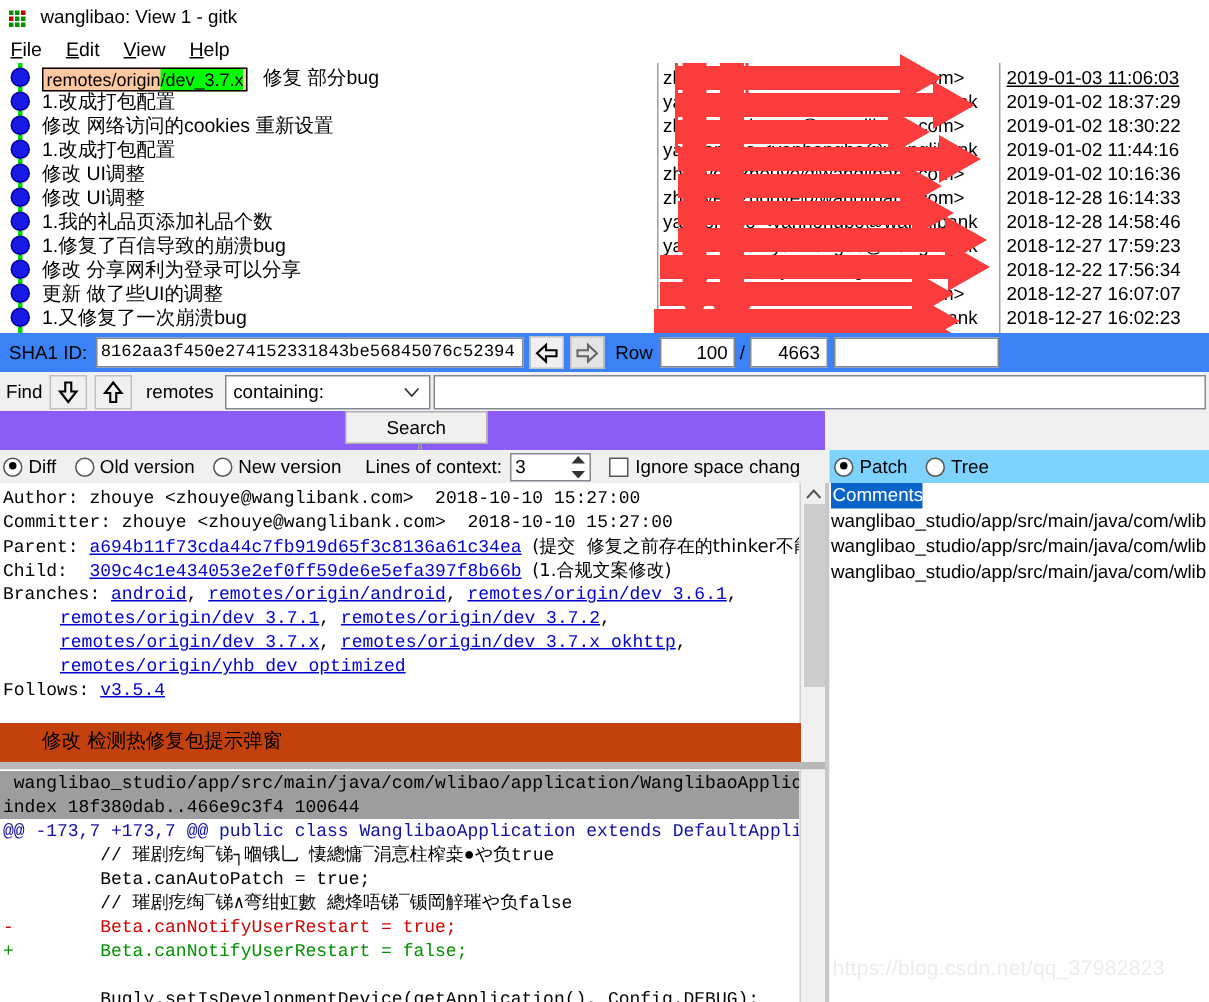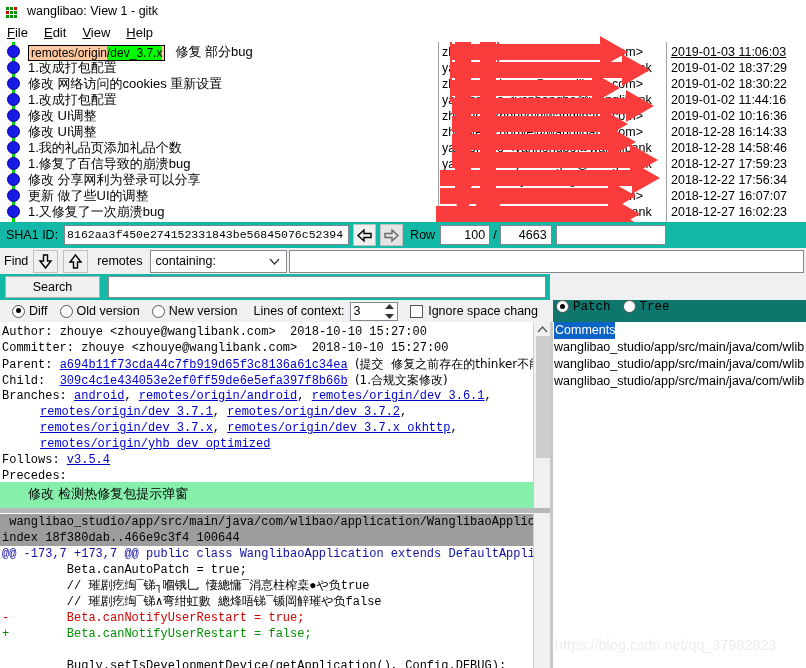--- a/index.html
+++ b/index.html
@@ -77,21 +77,21 @@
     font-family: "Liberation Sans", sans-serif;
   }
   .col-sep { position: absolute; top: 0; width: 1px; height: 180px; background: #a0a0a0; }
 
   
   .arrows { position: absolute; left: 0; top: 0; width: 806px; height: 668px; pointer-events: none; }
 
   
   .sha-bar {
     position: absolute; left: 0; top: 222px; width: 806px; height: 26px;
-    background: #14b8a6; display: flex; align-items: center; padding-left: 6px;
+    background: #3b82f6; display: flex; align-items: center; padding-left: 6px;
   }
   .lbl { font-size: 12.5px; color: #000; font-family: "Liberation Sans", sans-serif; }
   .sha-input {
     margin-left: 6px; width: 285px; height: 20px; background: #ffffff;
     border: 1px solid #828790; font-family: "Liberation Mono", monospace;
     font-size: 11.5px; line-height: 18px; padding: 0 2px; color: #000;
     white-space: nowrap; overflow: hidden;
   }
   .navbtn {
     width: 23px; height: 22px; margin-left: 4px; background: #f0f0f0;
@@ -120,57 +120,57 @@
   }
   .combo .chev { position: absolute; right: 6px; top: 7px; }
   .find-entry {
     margin-left: 2px; flex: 1; height: 23px; background: #ffffff;
     border: 1px solid #828790; margin-right: 2px;
   }
 
   
   .search-row {
     position: absolute; left: 0; top: 274px; width: 550px; height: 26px;
-    background: #14b8a6; display: flex; align-items: center; padding-left: 5px;
+    background: #8b5cf6; display: flex; align-items: center; padding-left: 5px; flex-direction: column;
   }
   .btn {
     height: 22px; background: #f0f0f0; border: 1px solid #b0b0b0;
     font-size: 12.5px; color: #000; display: flex; align-items: center;
     justify-content: center; padding: 0 10px;
   }
   .search-entry {
     margin-left: 8px; flex: 1; height: 22px; background: #ffffff;
     border: 1px solid #828790; margin-right: 4px;
   }
 
   
   .opt-row {
     position: absolute; left: 0; top: 300px; width: 550px; height: 22px;
-    background: #f0f0f0; display: flex; align-items: center; padding-left: 12px;
+    background: #f0f0f0; display: flex; align-items: center; padding-left: 2px;
   }
   .radio { width: 13px; height: 13px; border-radius: 50%; border: 1.5px solid #555;
     background: #fff; position: relative; flex: 0 0 13px; }
   .radio.on::after { content: ""; position: absolute; left: 2.5px; top: 2.5px;
     width: 5px; height: 5px; border-radius: 50%; background: #000; }
   .opt-label { font-size: 12.5px; color: #000; margin-left: 4px; margin-right: 12px;
     white-space: nowrap; }
   .spin {
     width: 54px; height: 19px; background: #fff; border: 1px solid #828790;
     display: flex; align-items: center; position: relative; margin-left: 5px;
   }
   .spin span { font-size: 12.5px; padding-left: 3px; }
   .spin .arrows-box { position: absolute; right: 2px; top: 1px; width: 11px; height: 15px;
     display:flex; flex-direction: column; justify-content: space-between; }
   .checkbox { width: 13px; height: 13px; border: 1.5px solid #555; background: #fff;
     flex: 0 0 13px; margin-left: 12px; }
 
   
   .pt-row {
     position: absolute; left: 553px; top: 300px; width: 253px; height: 22px;
-    background: #0f766e; display: flex; align-items: flex-start; padding-left: 3px; font-family: Liberation Mono, monospace;
+    background: #7dd3fc; display: flex; align-items: center; padding-left: 3px;
   }
 
   
   .details {
     position: absolute; left: 0; top: 322px; width: 533px; height: 180px;
     background: #ffffff; overflow: hidden;
     font-family: "Liberation Mono", monospace; font-size: 12px; color: #000;
     padding: 2px 0 0 2px; line-height: 16px;
   }
   .details .ln { white-space: pre; height: 16px; }
@@ -182,21 +182,21 @@
     background: #f0f0f0; border-left: 1px solid #d0d0d0;
   }
   .details-scroll .sb-up { position: absolute; left: 0; top: 0; width: 17px; height: 14px;
     display: flex; align-items: center; justify-content: center; }
   .details-scroll .sb-thumb { position: absolute; left: 2px; top: 14px; width: 14px;
     height: 122px; background: #cdcdcd; }
 
   
   .msg-block {
     position: absolute; left: 0; top: 482px; width: 534px; height: 26px;
-    background: #86efac;
+    background: #c2410c;
   }
   .msg-text { position: absolute; left: 28px; top: 3px; font-size: 13px;
     font-family: "DejaVu Sans", sans-serif; color: #000; white-space: nowrap; }
 
   
   .sash-h { position: absolute; left: 0; top: 508px; width: 550px; height: 5px;
     background: #b8b8b8; }
 
   
   .diff {
@@ -427,21 +427,20 @@
   <div class="details">
     <div class="ln"><span>Author:</span> <span>zhouye &lt;zhouye@wanglibank.com&gt;</span>  <span>2018-10-10 15:27:00</span></div>
     <div class="ln"><span>Committer:</span> <span>zhouye &lt;zhouye@wanglibank.com&gt;</span>  <span>2018-10-10 15:27:00</span></div>
     <div class="ln"><span>Parent:</span> <span class="lnk">a694b11f73cda44c7fb919d65f3c8136a61c34ea</span> <span class="cjk">(提交  修复之前存在的thinker不能</span></div>
     <div class="ln"><span>Child:</span>  <span class="lnk">309c4c1e434053e2ef0ff59de6e5efa397f8b66b</span> <span class="cjk">(1.合规文案修改)</span></div>
     <div class="ln"><span>Branches:</span> <span class="lnk">android</span>, <span class="lnk">remotes/origin/android</span>, <span class="lnk">remotes/origin/dev_3.6.1</span>,</div>
     <div class="ln" style="padding-left:38px"><span class="lnk">remotes/origin/dev_3.7.1</span>, <span class="lnk">remotes/origin/dev_3.7.2</span>,</div>
     <div class="ln" style="padding-left:38px"><span class="lnk">remotes/origin/dev_3.7.x</span>, <span class="lnk">remotes/origin/dev_3.7.x_okhttp</span>,</div>
     <div class="ln" style="padding-left:38px"><span class="lnk">remotes/origin/yhb_dev_optimized</span></div>
     <div class="ln"><span>Follows:</span> <span class="lnk">v3.5.4</span></div>
-    <div class="ln"><span>Precedes:</span> <span></span></div>
   </div>
 
   <div class="details-scroll">
     <div class="sb-up">
       <svg width="11" height="7" viewBox="0 0 11 7">
           <polyline points="1,6 5.5,1 10,6" fill="none" stroke="#555" stroke-width="1.3"></polyline>
         </svg>
     </div>
     <div class="sb-thumb"></div>
   </div>
@@ -449,22 +448,22 @@
   <div class="msg-block">
     <div class="msg-text">修改  检测热修复包提示弹窗</div>
   </div>
 
   <div class="sash-h"></div>
 
   <div class="diff" id="diff-pane">
       <div class="dl file"> wanglibao_studio/app/src/main/java/com/wlibao/application/WanglibaoApplicat</div>
       <div class="dl file">index 18f380dab..466e9c3f4 100644</div>
       <div class="dl hunk">@@ -173,7 +173,7 @@ public class WanglibaoApplication extends DefaultApplica</div>
+      <div class="dl ">         // 璀剧疙绹¯锑┐嗰锇乚 悽總慵¯涓悥柱榨桒●や负true</div>
       <div class="dl ">         Beta.canAutoPatch = true;</div>
-      <div class="dl ">         // 璀剧疙绹¯锑┐嗰锇乚 悽總慵¯涓悥柱榨桒●や负true</div>
       <div class="dl ">         // 璀剧疙绹¯锑∧弯绀虹數 總烽唔锑¯锧岡觪璀や负false</div>
       <div class="dl del">-        Beta.canNotifyUserRestart = true;</div>
       <div class="dl add">+        Beta.canNotifyUserRestart = false;</div>
       <div class="dl "></div>
       <div class="dl ">         Bugly.setIsDevelopmentDevice(getApplication(), Config.DEBUG);</div>
     </div>
   <div class="diff-scroll"></div>
 
   <div class="sash-v"></div>
 

